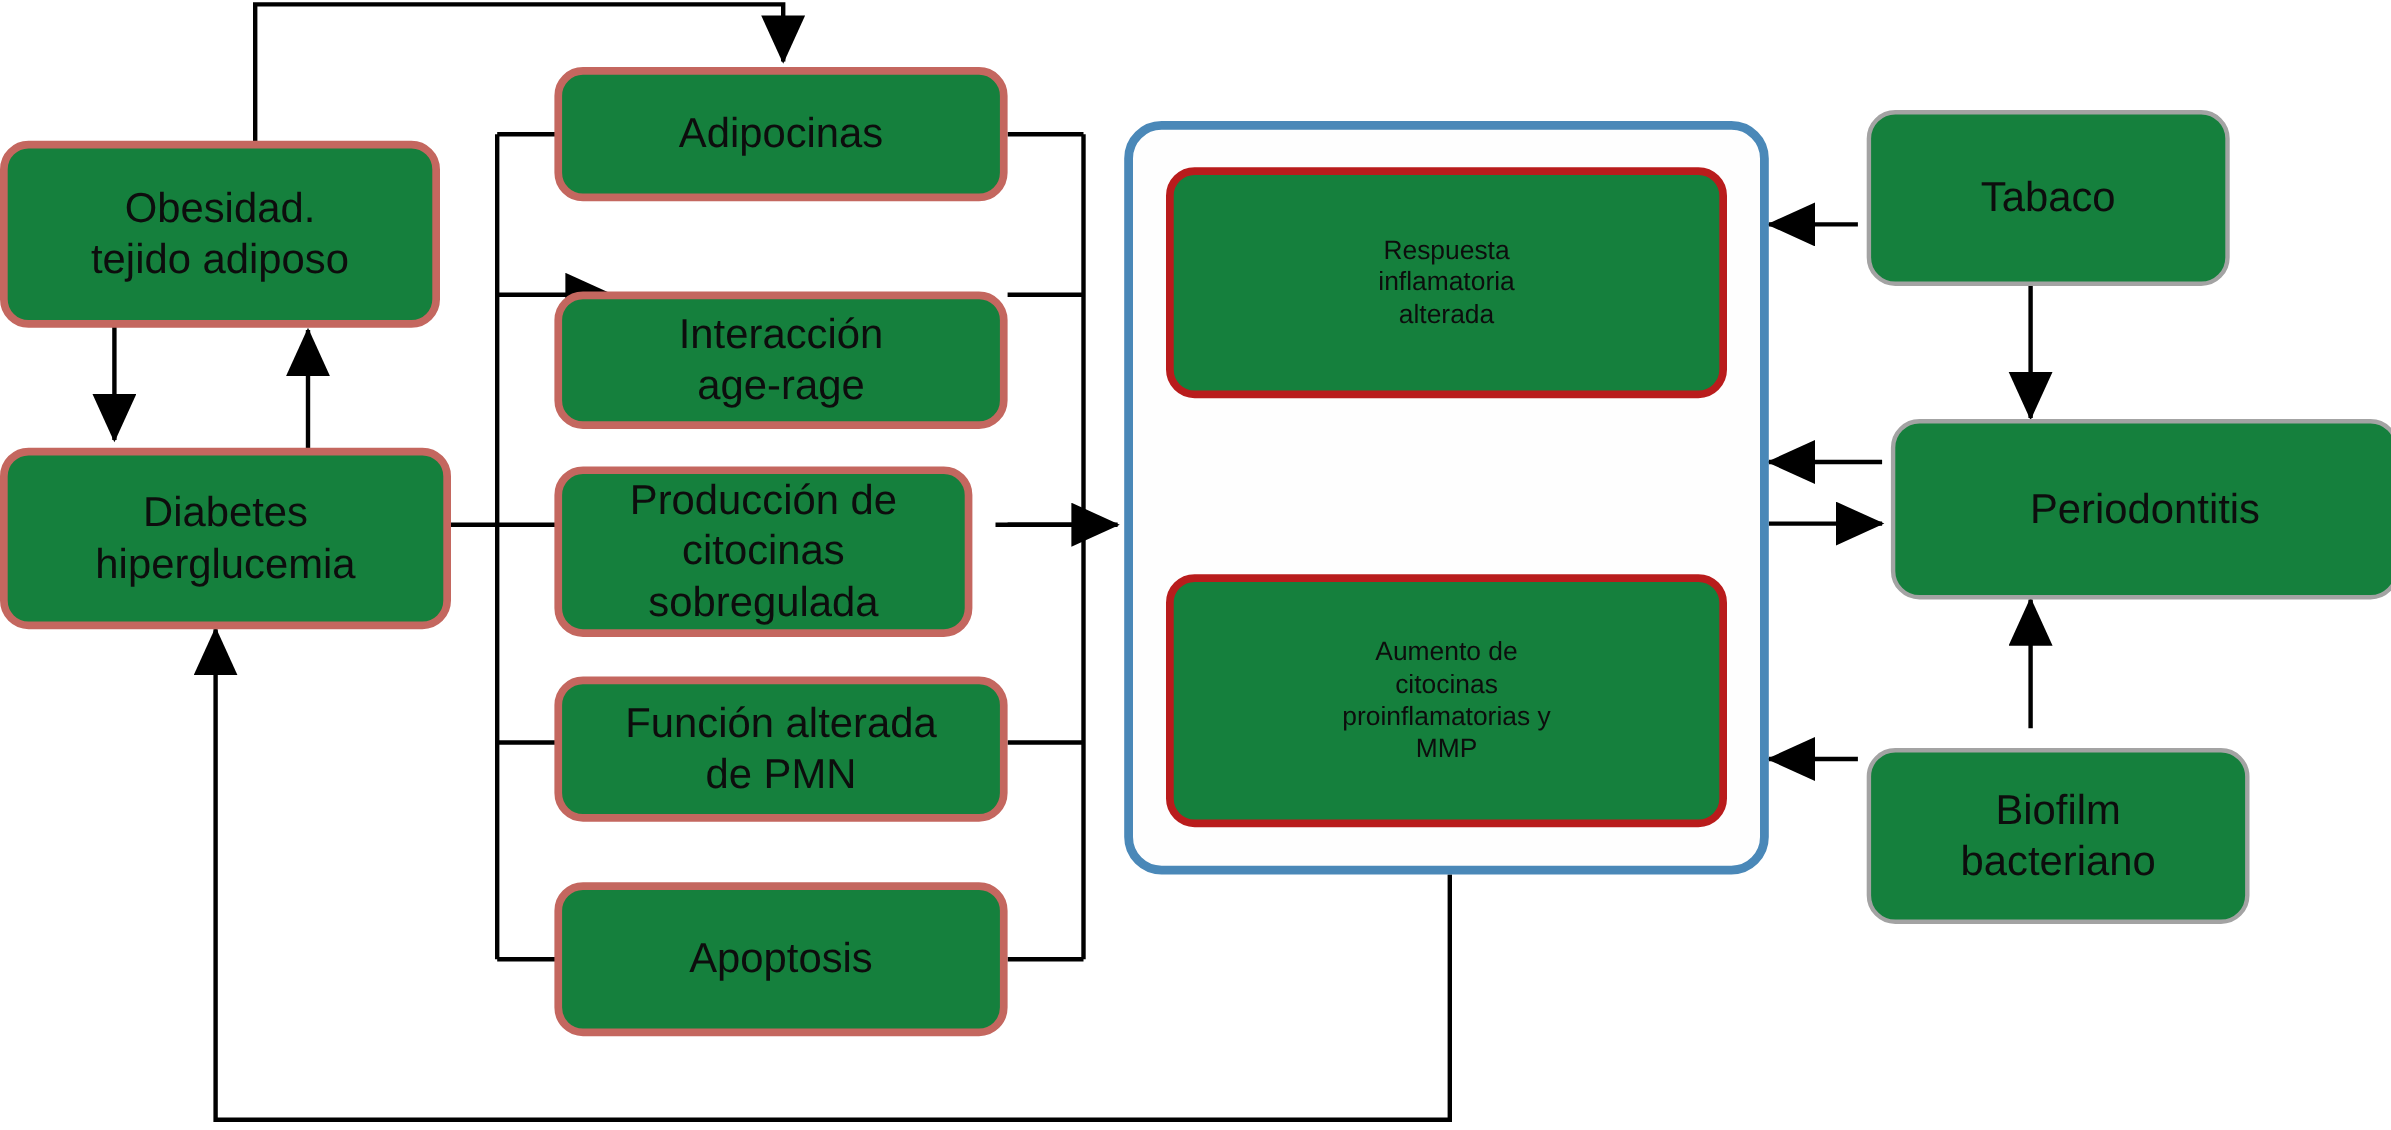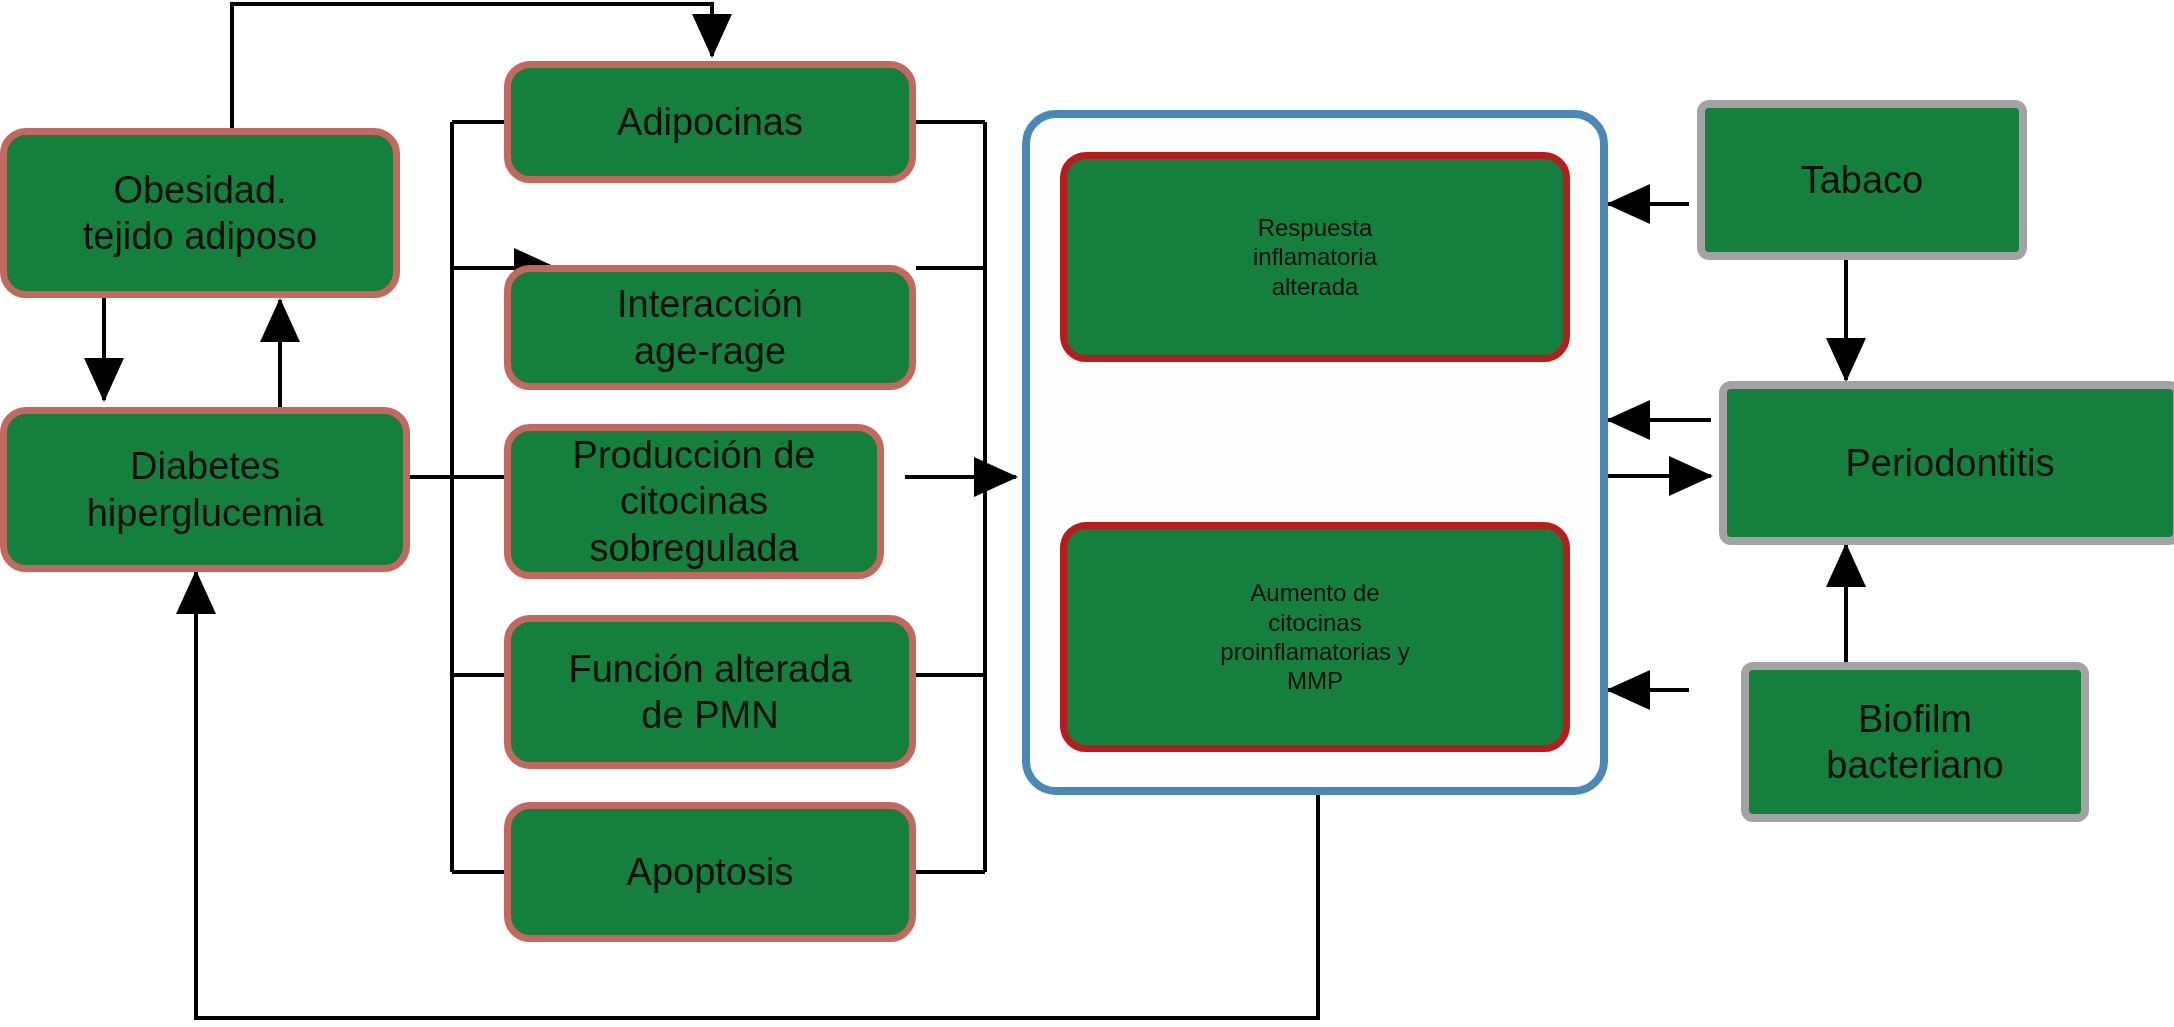--- a/index.html
+++ b/index.html
@@ -33,22 +33,22 @@
     color: #0d0d0d;
     line-height: 1.22;
     white-space: pre-line;
   }
   .node.red {
     border: 7px solid #c4675f;
     border-radius: 26px;
     font-size: 38px;
   }
   .node.orange {
-    border: 8px solid #a3a3a3;
-    border-radius: 12px;
+    border: 4px solid #a3a3a3;
+    border-radius: 26px;
     font-size: 38px;
   }
   .node.blue-inner {
     border: 7px solid #b91c1c;
     border-radius: 26px;
     font-size: 24px;
   }
   .container.blue-outer {
     position: absolute;
     box-sizing: border-box;
@@ -125,36 +125,36 @@
 
   <div class="node red" style="left:504px; top:61px; width:412px; height:122px;">Adipocinas</div>
 
   <div class="node red" style="left:504px; top:265px; width:412px; height:125px;">Interacción
 age-rage</div>
 
   <div class="node red" style="left:504px; top:424px; width:380px; height:155px;">Producción de
 citocinas
 sobregulada</div>
 
-  <div class="node red" style="left:504px; top:615px; width:412px; height:154px;">Función alterada
+  <div class="node red" style="left:504px; top:615px; width:412px; height:132px;">Función alterada
 de PMN</div>
 
   <div class="node red" style="left:504px; top:802px; width:412px; height:140px;">Apoptosis</div>
 
   <div class="container blue-outer" style="left:1022px; top:110px; width:586px; height:685px;"></div>
 
   <div class="node blue-inner" style="left:1060px; top:152px; width:510px; height:210px;">Respuesta
 inflamatoria
 alterada</div>
 
   <div class="node blue-inner" style="left:1060px; top:522px; width:510px; height:230px;">Aumento de
 citocinas
 proinflamatorias y
 MMP</div>
 
   <div class="node orange" style="left:1697px; top:100px; width:330px; height:160px;">Tabaco</div>
 
   <div class="node orange" style="left:1719px; top:381px; width:462px; height:164px;">Periodontitis</div>
 
-  <div class="node orange" style="left:1697px; top:662px; width:348px; height:160px;margin-left:44px;">Biofilm
+  <div class="node orange" style="left:1697px; top:680px; width:348px; height:160px;">Biofilm
 bacteriano</div>
 
 </div>
 
 </body></html>

